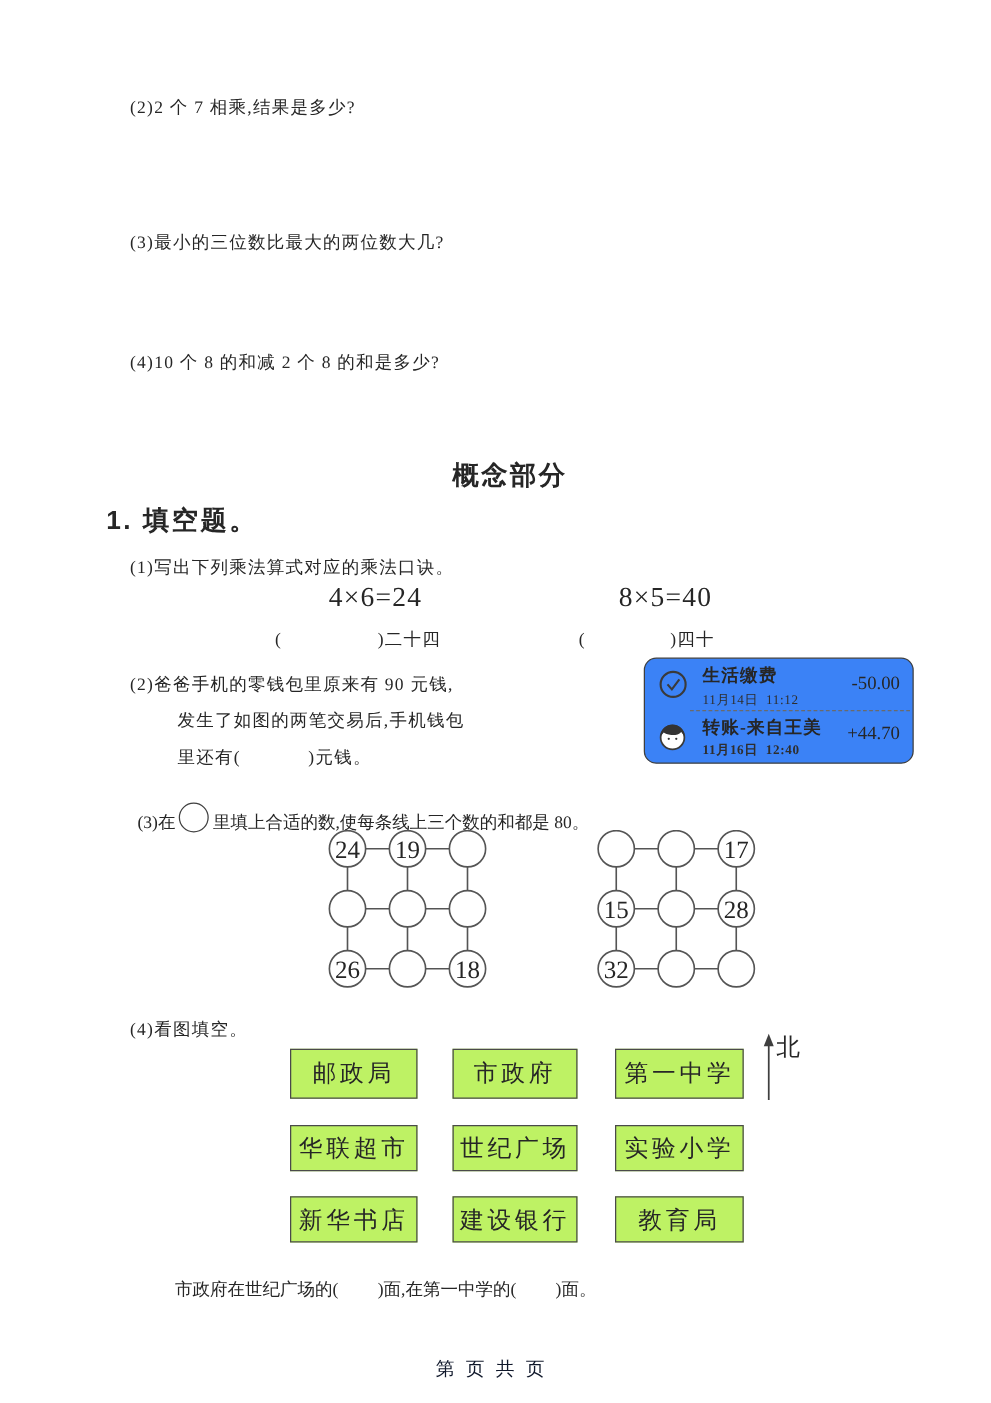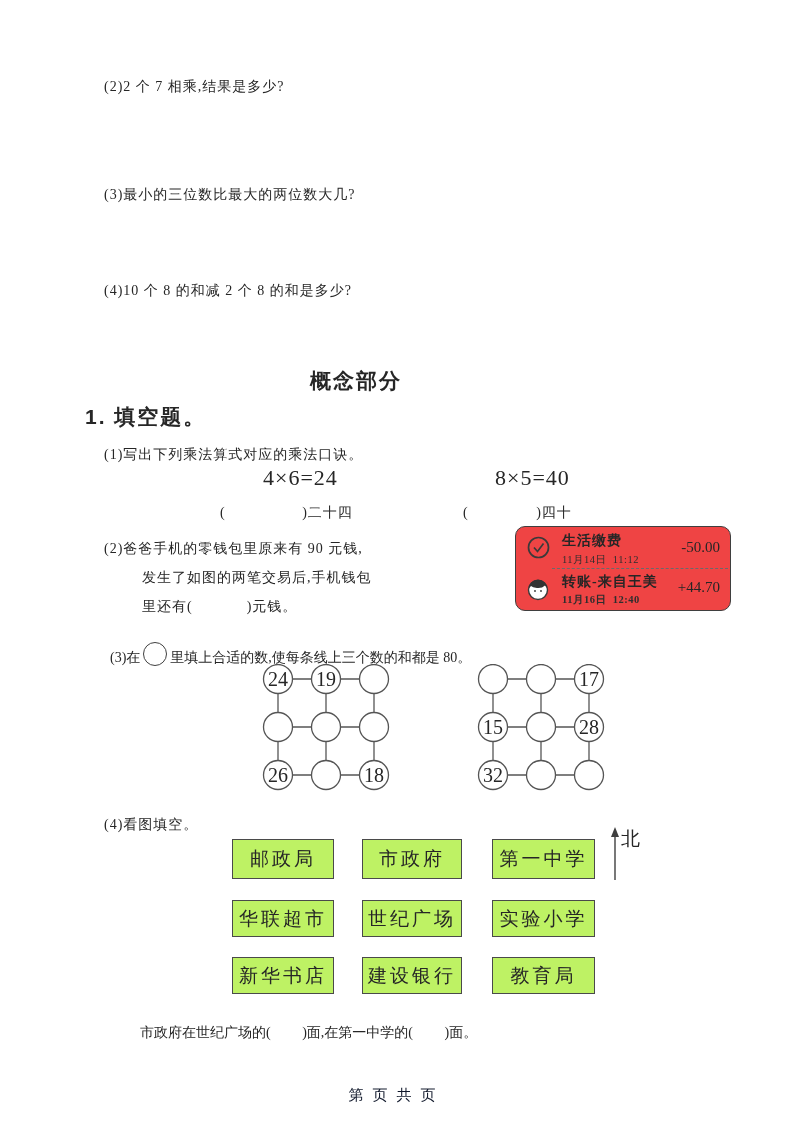--- a/index.html
+++ b/index.html
@@ -26,21 +26,21 @@
     letter-spacing: 2px;
   }
   .eq { font-size: 22px; letter-spacing: 1px; }
   
   .wallet {
     position: absolute;
     left: 515px; top: 526px;
     width: 214px; height: 83px;
     border: 1.6px solid #3f3f3f;
     border-radius: 10px;
-    background: #ef4444;
+    background: #3b82f6;
   }
   .wallet .w-abs { position: absolute; white-space: pre; }
   .w-title { font-size: 14px; font-weight: 600; letter-spacing: 1px; }
   .w-amount { font-size: 15px; font-family: "Liberation Serif", serif; }
   .w-date { font-size: 10.5px; letter-spacing: 0.5px; color: #2e2e2e; }
   .w-divider {
     position: absolute;
     left: 36px; right: 2px; top: 41px;
     border-top: 1.6px dashed #6a6a6a;
   }
@@ -88,21 +88,21 @@
 </style>
 </head>
 <body>
 
 <div class="page">
 
   <div class="t kai" style="left:104px; top:66px;">(2)2 个 7 相乘,结果是多少?</div>
   <div class="t kai" style="left:104px; top:174px;">(3)最小的三位数比最大的两位数大几?</div>
   <div class="t kai" style="left:104px; top:270px;">(4)10 个 8 的和减 2 个 8 的和是多少?</div>
 
-  <div class="t head" style="left:276px; top:368px; width:160px; text-align:center; font-size:21px;">概念部分</div>
+  <div class="t head" style="left:294px; top:368px; width:160px; text-align:right; font-size:21px;">概念部分</div>
 
   <div class="t head" style="left:85px; top:404px; font-size:21px;">1. 填空题。</div>
 
   <div class="t kai" style="left:104px; top:434px;">(1)写出下列乘法算式对应的乘法口诀。</div>
   <div class="t eq" style="left:263px; top:464px;">4×6=24</div>
   <div class="t eq" style="left:495px; top:464px;">8×5=40</div>
   <div class="t kai" style="left:220px; top:492px;">(                 )二十四</div>
   <div class="t kai" style="left:463px; top:492px;">(               )四十</div>
 
   <div class="t kai" style="left:104px; top:528px;">(2)爸爸手机的零钱包里原来有 90 元钱,</div>

